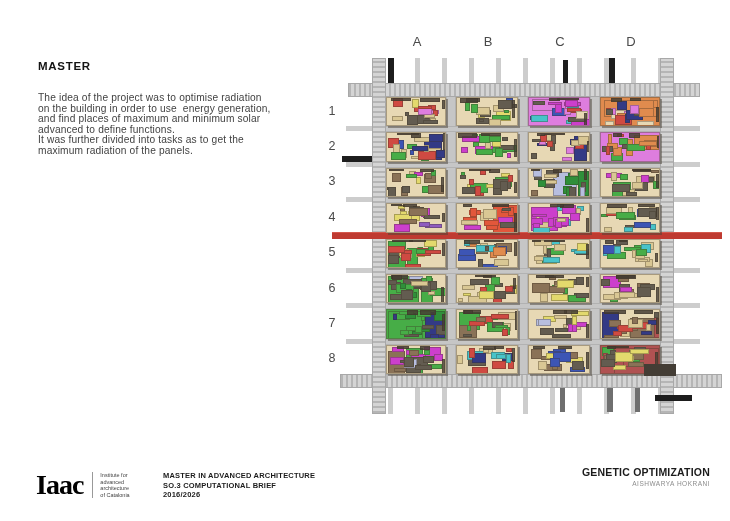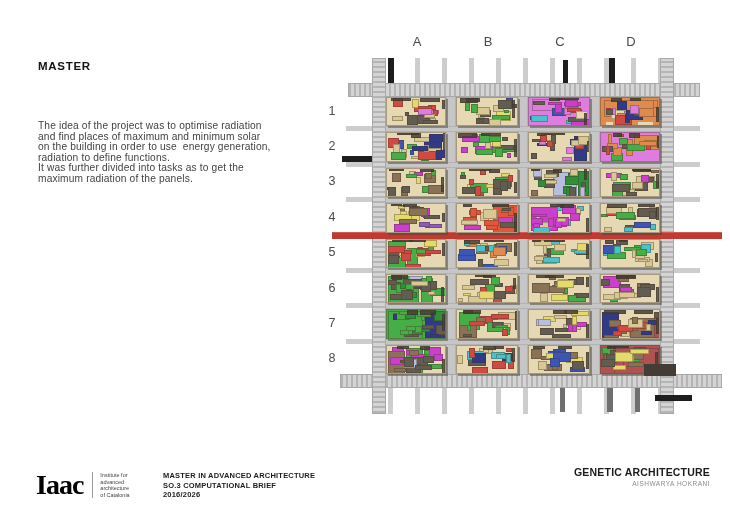--- a/index.html
+++ b/index.html
@@ -2,21 +2,21 @@
 <html><head>
 <meta charset="utf-8">
 <style>
   html,body{margin:0;padding:0;background:#ffffff;}
   #slide{position:relative;width:730px;height:521px;background:#ffffff;overflow:hidden;
          font-family:"Liberation Sans",sans-serif;}
   
   #brief-heading{position:absolute;left:38px;top:60px;font-size:11.5px;font-weight:700;
                  letter-spacing:.7px;color:#141414;}
   #brief-text{position:absolute;left:38px;top:93px;font-size:10.2px;line-height:10.5px;
-              color:#424242;letter-spacing:.15px;margin-top:28px;}
+              color:#424242;letter-spacing:.15px;}
   .brief-line{white-space:pre;}
   
   #diagram{position:absolute;left:322px;top:28px;width:406px;height:410px;}
   #grid{position:absolute;left:0;top:0;width:406px;height:410px;}
   .col-label{position:absolute;top:6px;width:22px;text-align:center;font-size:13px;
              color:#4a4a4a;}
   .row-label{position:absolute;left:2px;width:16px;text-align:center;font-size:12.5px;
              color:#4a4a4a;}
   .st{background-image:repeating-linear-gradient(0deg,rgba(255,255,255,.35) 0 1px,transparent 1px 3px),
        repeating-linear-gradient(90deg,rgba(0,0,0,.12) 0 1px,transparent 1px 4px);}
@@ -33,23 +33,23 @@
   #author{font-size:6.5px;color:#8c8c8c;margin-top:2px;letter-spacing:.5px;}
 </style>
 </head>
 <body>
 
 <div id="slide">
 
   <div id="brief-heading">MASTER</div>
   <div id="brief-text">
     <div class="brief-line">The idea of the project was to optimise radiation</div>
+    <div class="brief-line">on the building in order to use  energy generation,</div>
     <div class="brief-line">and find places of maximum and minimum solar</div>
-    <div class="brief-line">on the building in order to use  energy generation,</div>
-    <div class="brief-line">radiation to define functions.</div>
+    <div class="brief-line">advanced to define functions.</div>
     <div class="brief-line">It was further divided into tasks as to get the</div>
     <div class="brief-line">maximum radiation of the panels.</div>
   </div>
 
   <div id="diagram">
     <div id="grid">
         <div style="position: absolute; box-sizing: border-box; left: 66px; top: 30px; width: 5px; height: 25px; background: rgb(205, 205, 205);"></div>
         <div style="position: absolute; box-sizing: border-box; left: 66px; top: 360px; width: 5px; height: 26px; background: rgb(205, 205, 205);"></div>
         <div style="position: absolute; box-sizing: border-box; left: 93px; top: 30px; width: 5px; height: 25px; background: rgb(205, 205, 205);"></div>
         <div style="position: absolute; box-sizing: border-box; left: 93px; top: 360px; width: 5px; height: 26px; background: rgb(205, 205, 205);"></div>
@@ -835,17 +835,17 @@
     </div>
   </div>
 
   <div id="footer-program">
     <div>MASTER IN ADVANCED ARCHITECTURE</div>
     <div>SO.3 COMPUTATIONAL BRIEF</div>
     <div>2016/2026</div>
   </div>
 
   <div id="footer-right">
-    <div id="project-title">GENETIC ARCHITECTURE</div>
+    <div id="project-title">GENETIC OPTIMIZATION</div>
     <div id="author">AISHWARYA HOKRANI</div>
   </div>
 
 </div>
 
 </body></html>

